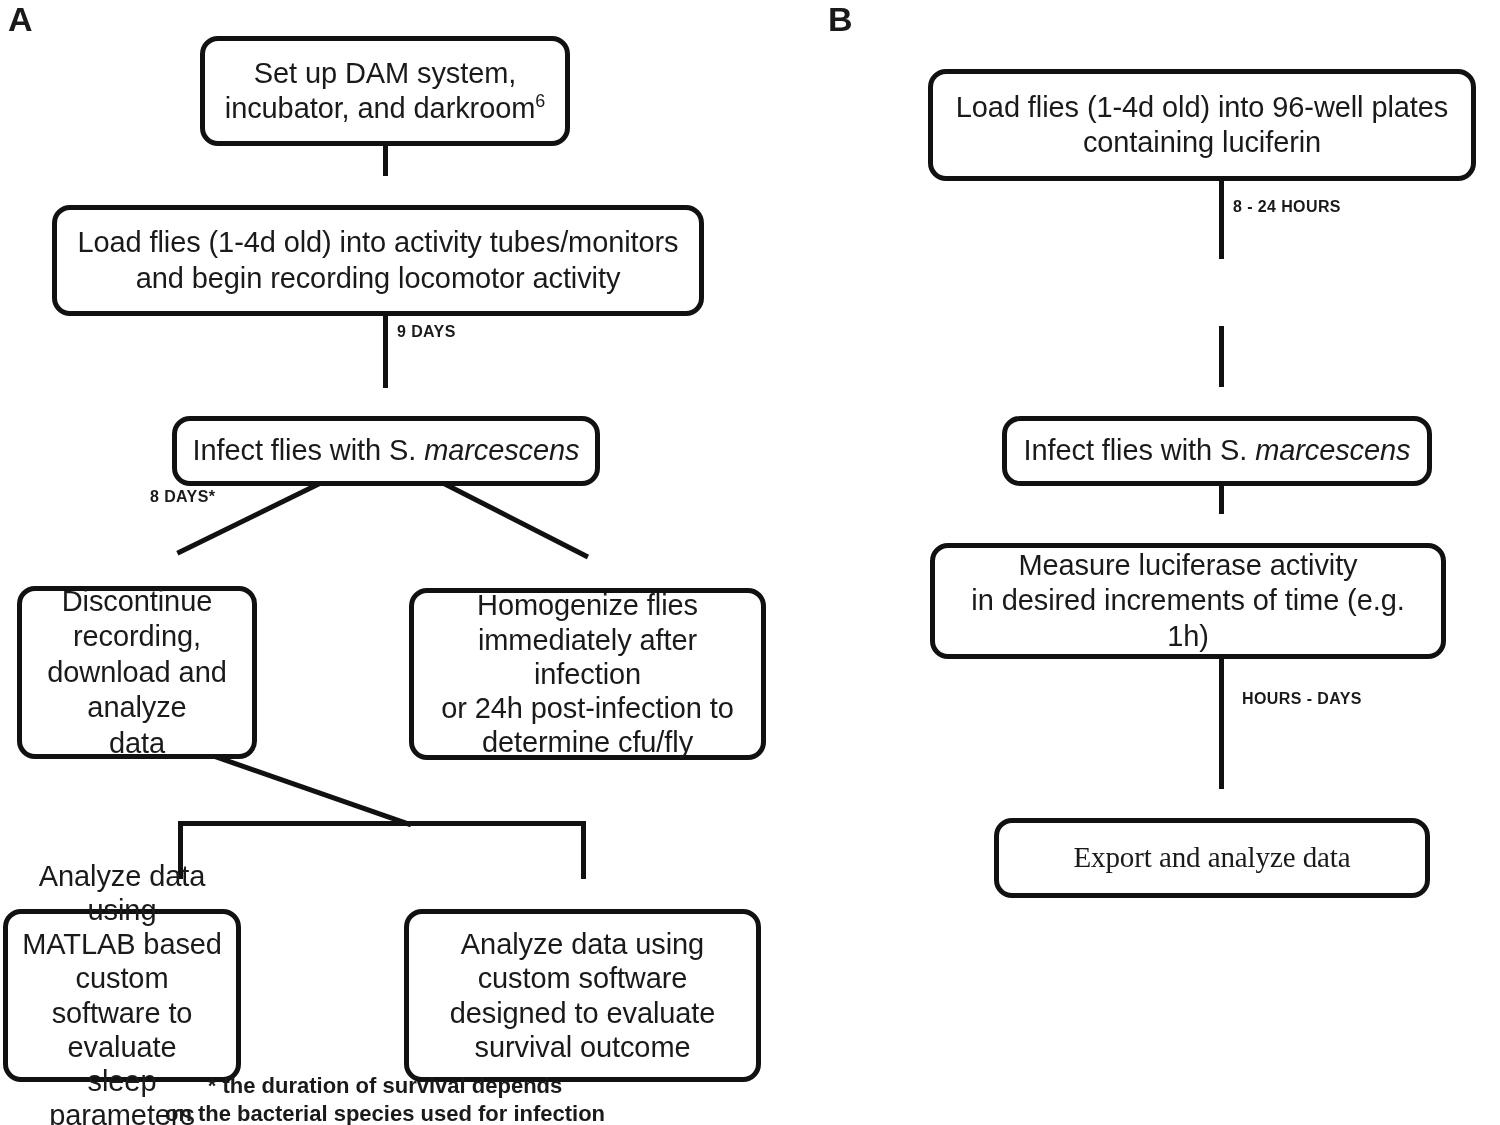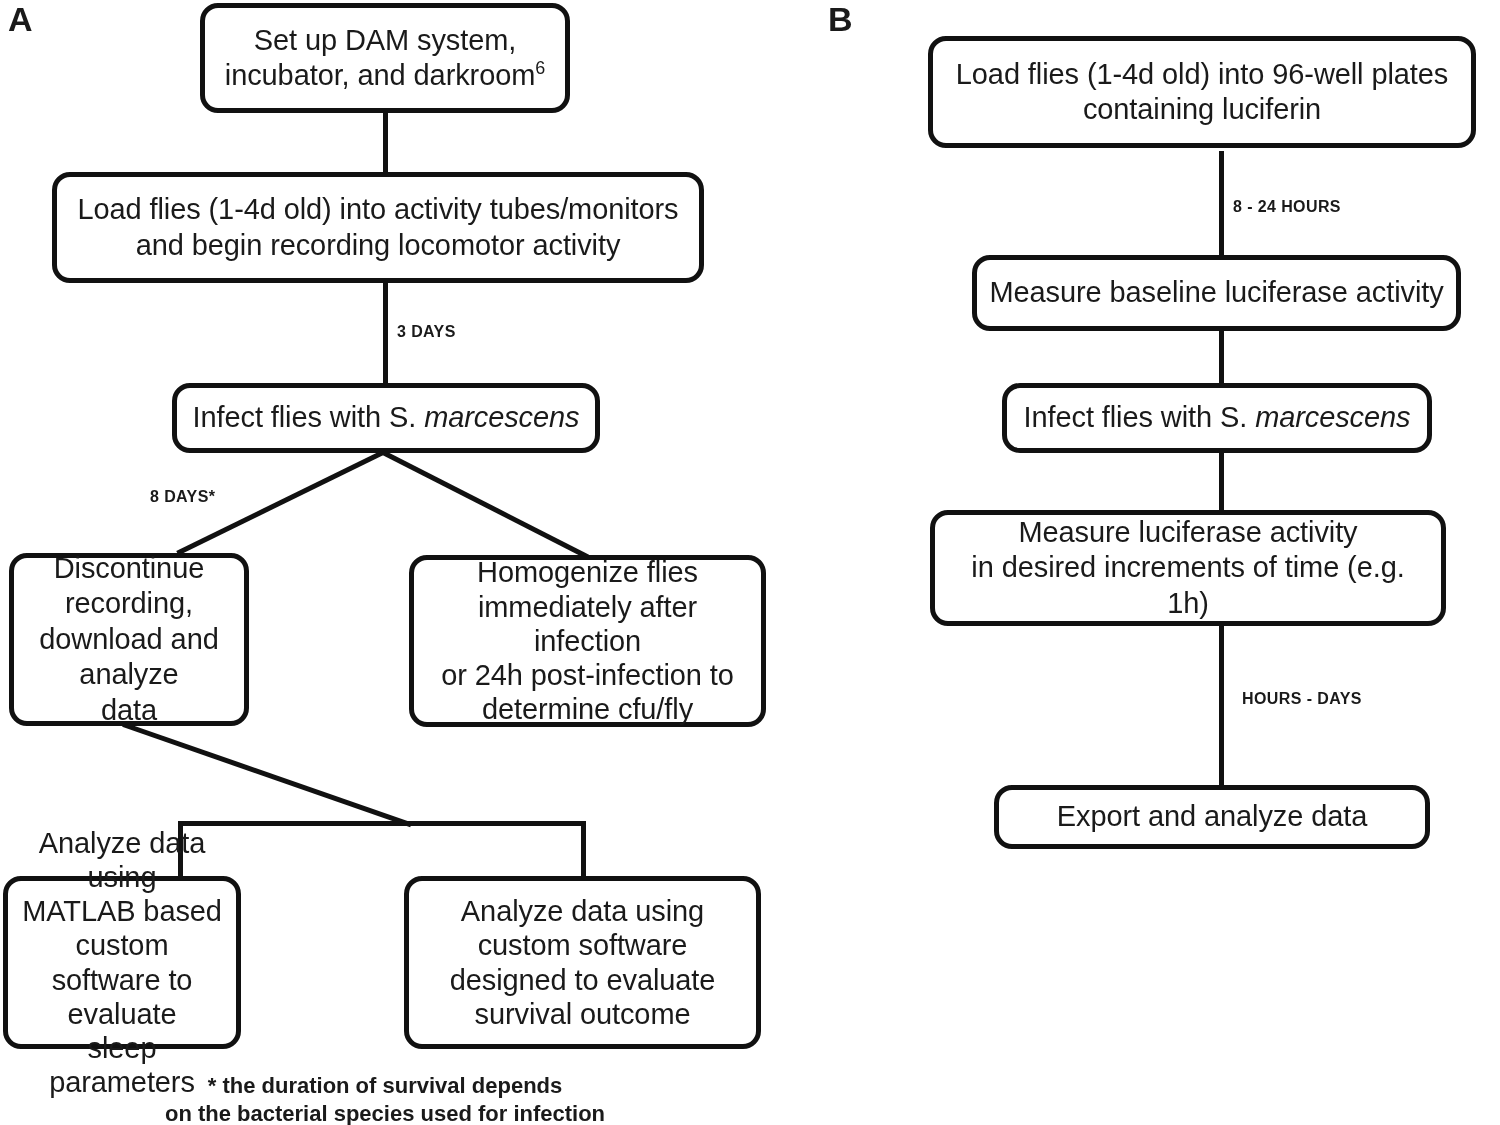--- a/index.html
+++ b/index.html
@@ -12,20 +12,21 @@
     position:absolute;
     box-sizing:border-box;
     border:5px solid #111111;
     border-radius:18px;
     background:#ffffff;
     display:flex;
     align-items:center;
     justify-content:center;
     text-align:center;
     z-index:3;
+    margin-top:33px;
   }
   .node .txt{
     font-size:29px;
     line-height:1.22;
     letter-spacing:-0.1px;
     padding:0 12px;
     white-space:pre-line;
   }
   .node .txt.tight{line-height:1.18;}
 
@@ -52,21 +53,21 @@
 </head>
 <body>
 
 <div id="stage">
 
   <div class="panel-letter" style="left:8px;top:0px;">A</div>
 
   <div class="vline" style="left:383px;top:108px;height:68px;"></div>
 
   <div class="vline" style="left:383px;top:278px;height:110px;"></div>
-  <div class="edge-label" style="left:397px;top:323px;">3 DAYS</div>
+  <div class="edge-label" style="left:397px;top:323px;">9 DAYS</div>
 
   <div class="diag" style="left:383px;top:450px;width:229px;transform:rotate(153.9deg);"></div>
   <div class="diag" style="left:383px;top:450px;width:230px;transform:rotate(27.0deg);"></div>
   <div class="edge-label" style="left:150px;top:488px;">8 DAYS*</div>
 
   <div class="diag" style="left:123px;top:722px;width:305px;transform:rotate(19.2deg);"></div>
 
   <div class="hline" style="left:178px;top:821px;width:408px;"></div>
   <div class="vline" style="left:178px;top:821px;height:58px;"></div>
   <div class="vline" style="left:581px;top:821px;height:58px;"></div>
@@ -78,21 +79,21 @@
 
   <div class="node" style="left:52px;top:172px;width:652px;height:111px;">
     <span class="txt">Load flies (1-4d old) into activity tubes/monitors
 and begin recording locomotor activity</span>
   </div>
 
   <div class="node" style="left:172px;top:383px;width:428px;height:70px;">
     <span class="txt"><span>Infect flies with S. </span><span class="ital">marcescens</span></span>
   </div>
 
-  <div class="node" style="left:9px;top:553px;width:240px;height:173px;">
+  <div class="node" style="left:17px;top:553px;width:240px;height:173px;">
     <span class="txt">Discontinue recording,
 download and analyze
 data</span>
   </div>
 
   <div class="node" style="left:409px;top:555px;width:357px;height:172px;">
     <span class="txt tight">Homogenize flies
 immediately after infection
 or 24h post-infection to
 determine cfu/fly</span>
@@ -125,30 +126,27 @@
   <div class="vline" style="left:1219px;top:449px;height:65px;"></div>
 
   <div class="vline" style="left:1219px;top:621px;height:168px;"></div>
   <div class="edge-label" style="left:1242px;top:690px;">HOURS - DAYS</div>
 
   <div class="node" style="left:928px;top:36px;width:548px;height:112px;">
     <span class="txt">Load flies (1-4d old) into 96-well plates
 containing luciferin</span>
   </div>
 
-  <div class="node" style="left:972px;top:255px;width:489px;height:76px;">
-    <span class="txt">Measure baseline luciferase activity</span>
-  </div>
 
   <div class="node" style="left:1002px;top:383px;width:430px;height:70px;">
     <span class="txt"><span>Infect flies with S. </span><span class="ital">marcescens</span></span>
   </div>
 
   <div class="node" style="left:930px;top:510px;width:516px;height:116px;">
     <span class="txt">Measure luciferase activity
 in desired increments of time (e.g. 1h)</span>
   </div>
 
-  <div class="node" style="left:994px;top:785px;width:436px;height:64px;">
+  <div class="node" style="left:994px;top:785px;width:436px;height:80px;font-family:Liberation Serif, serif;">
     <span class="txt">Export and analyze data</span>
   </div>
 
 </div>
 
 </body></html>

